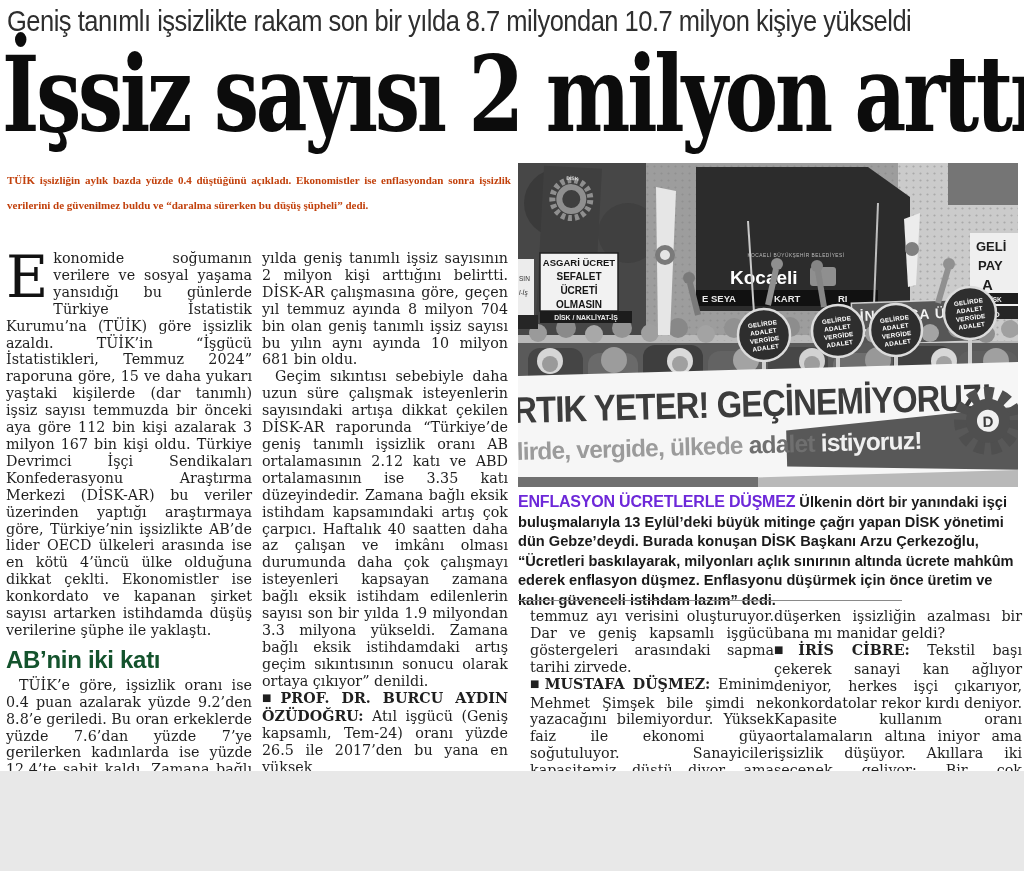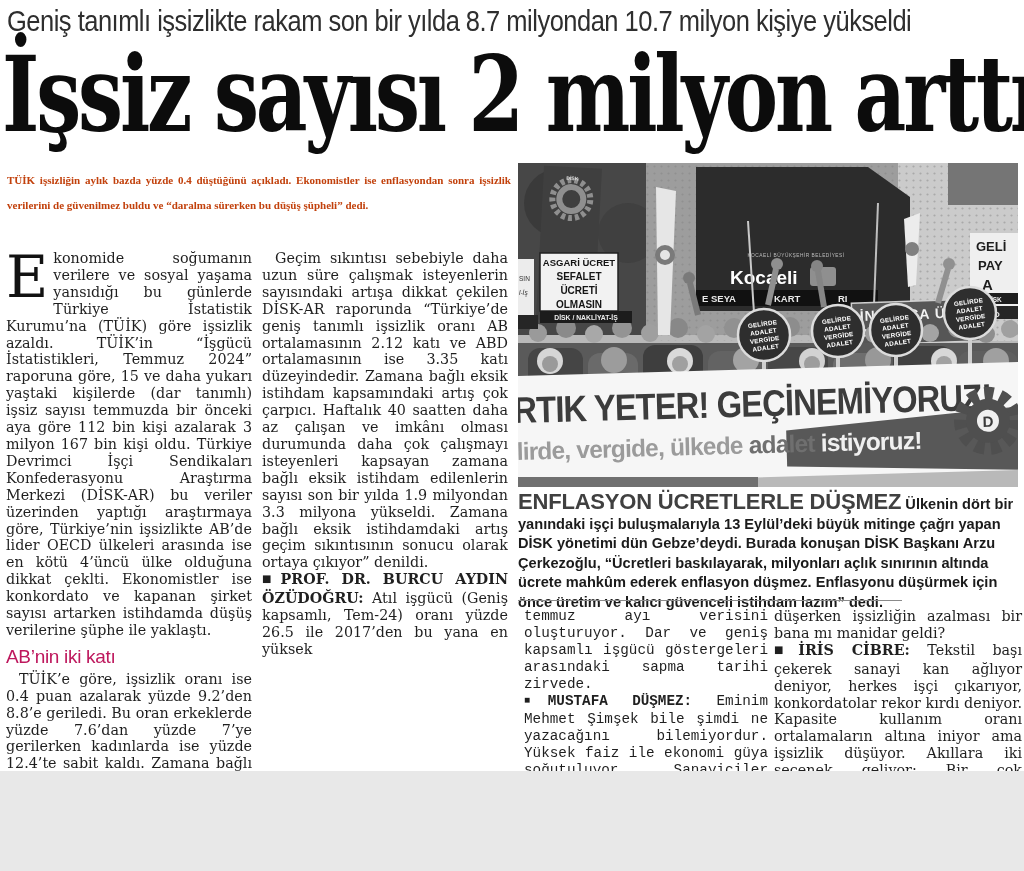--- a/index.html
+++ b/index.html
@@ -16,34 +16,34 @@
         font-family:"Liberation Serif",serif;font-weight:700;font-size:11px;line-height:25px;
         color:#c2410c;text-align:justify;}
   .cols-left{position:absolute;left:6px;top:250px;width:502px;height:621px;overflow:hidden;}
   .col{position:absolute;top:0;height:100%;}
   .col1{left:0;width:246px;}
   .col2{left:256px;width:246px;}
   .body-p{margin:0;font-size:14.3px;line-height:16.9px;text-align:justify;color:#1f1f1f;}
   .indent{text-indent:13px;}
   .dropcap{float:left;font-family:"DejaVu Serif",serif;font-weight:400;font-size:58px;
            line-height:48px;padding:3px 5px 0 0;color:#121212;}
-  .subhead{margin:7px 0 3px 0;font-family:"Liberation Sans",sans-serif;font-weight:400;
-           font-size:19px;letter-spacing:-0.3px;color:#be185d;}
+  .subhead{margin:7px 0 3px 0;font-family:"Liberation Sans",sans-serif;font-weight:700;
+           font-size:24px;letter-spacing:-0.3px;color:#14532d;}
   .bullet{font-size:10px;position:relative;top:-2px;margin-right:2px;}
   .expert b{font-weight:700;}
   .photo-wrap{position:absolute;left:518px;top:163px;width:500px;height:324px;margin:0;
               background:#bdbdbd;overflow:hidden;}
   .caption{position:absolute;left:518px;top:492px;width:500px;margin:0;
            font-family:"Liberation Sans",sans-serif;font-weight:700;font-size:14.6px;
            line-height:19.6px;color:#1b1b1b;text-align:left;}
-  .cap-title{font-size:22px;letter-spacing:-0.2px;color:#404040;}
+  .cap-title{font-size:16px;letter-spacing:-0.2px;color:#6d28d9;}
   .divider{position:absolute;left:518px;top:600px;width:384px;height:0;border:none;
            border-top:1.5px solid #8a8a8a;margin:0;}
   .cols-right{position:absolute;left:518px;top:608px;width:506px;height:263px;overflow:hidden;}
-  .col3{left:6px;width:244px;font-family:Liberation Mono, monospace;}
+  .col3{left:12px;width:244px;}
   .col4{left:256px;width:248px;}
   svg text{font-family:"Liberation Sans",sans-serif;}
   .rs{font-size:6.3px;font-weight:bold;fill:#ffffff;text-anchor:middle;letter-spacing:0.2px;}
 </style>
 </head>
 <body>
 
 <div class="page">
 
   <div class="kicker">Geniş tanımlı işsizlikte rakam son bir yılda 8.7 milyondan 10.7 milyon kişiye yükseldi</div>
@@ -52,20 +52,21 @@
 
   <p class="lead">TÜİK işsizliğin aylık bazda yüzde 0.4 düştüğünü açıkladı. Ekonomistler ise enflasyondan sonra işsizlik verilerini de güvenilmez buldu ve “daralma sürerken bu düşüş şüpheli” dedi.</p>
 
   <div class="cols-left">
     <div class="col col1">
       <p class="body-p"><span class="dropcap">E</span><span>konomide soğumanın verilere ve sosyal yaşama yansıdığı bu günlerde Türkiye İstatistik Kurumu’na (TÜİK) göre işsizlik azaldı. TÜİK’in “İşgücü İstatistikleri, Temmuz 2024” raporuna göre, 15 ve daha yukarı yaştaki kişilerde (dar tanımlı) işsiz sayısı temmuzda bir önceki aya göre 112 bin kişi azalarak 3 milyon 167 bin kişi oldu. Türkiye Devrimci İşçi Sendikaları Konfederasyonu Araştırma Merkezi (DİSK-AR) bu veriler üzerinden yaptığı araştırmaya göre, Türkiye’nin işsizlikte AB’de lider OECD ülkeleri arasında ise en kötü 4’üncü ülke olduğuna dikkat çeklti. Ekonomistler ise konkordato ve kapanan şirket sayısı artarken istihdamda düşüş verilerine şüphe ile yaklaştı.</span></p>
       <h3 class="subhead">AB’nin iki katı</h3>
       <p class="body-p indent">TÜİK’e göre, işsizlik oranı ise 0.4 puan azalarak yüzde 9.2’den 8.8’e geriledi. Bu oran erkeklerde yüzde 7.6’dan yüzde 7’ye gerilerken kadınlarda ise yüzde 12.4’te sabit kaldı. Zamana bağlı eksik istihdam, potansiyel işgücü ve işsizlerden oluşan atıl işgücü (geniş tanımlı işsizlik) oranı 2024 yılı temmuz ayında bir önceki aya göre 2.7 puan azalarak yüzde 26.5 oldu. TÜİK’in bu verilerine karşın DİSK-AR ise son bir</p>
     </div>
     <div class="col col2">
+      <p class="body-p">yılda geniş tanımlı işsiz sayısının 2 milyon kişi arttığını belirtti. DİSK-AR çalışmasına göre, geçen yıl temmuz ayında 8 milyon 704 bin olan geniş tanımlı işsiz sayısı bu yılın aynı ayında 10 milyon 681 bin oldu.</p>
       <p class="body-p indent">Geçim sıkıntısı sebebiyle daha uzun süre çalışmak isteyenlerin sayısındaki artışa dikkat çekilen DİSK-AR raporunda “Türkiye’de geniş tanımlı işsizlik oranı AB ortalamasının 2.12 katı ve ABD ortalamasının ise 3.35 katı düzeyindedir. Zamana bağlı eksik istihdam kapsamındaki artış çok çarpıcı. Haftalık 40 saatten daha az çalışan ve imkânı olması durumunda daha çok çalışmayı isteyenleri kapsayan zamana bağlı eksik istihdam edilenlerin sayısı son bir yılda 1.9 milyondan 3.3 milyona yükseldi. Zamana bağlı eksik istihdamdaki artış geçim sıkıntısının sonucu olarak ortaya çıkıyor” denildi.</p>
       <p class="body-p expert"><span class="bullet">■</span><b>PROF. DR. BURCU AYDIN ÖZÜDOĞRU:</b><span> Atıl işgücü (Geniş kapsamlı, Tem-24) oranı yüzde 26.5 ile 2017’den bu yana en yüksek</span></p>
     </div>
   </div>
 
   <figure class="photo-wrap">
     <svg viewBox="0 0 500 324" width="500" height="324">
       <defs>
         <pattern id="dots" width="7" height="7" patternUnits="userSpaceOnUse">
           <circle cx="3.5" cy="3.5" r="1.1" fill="#7f7f7f"></circle>

